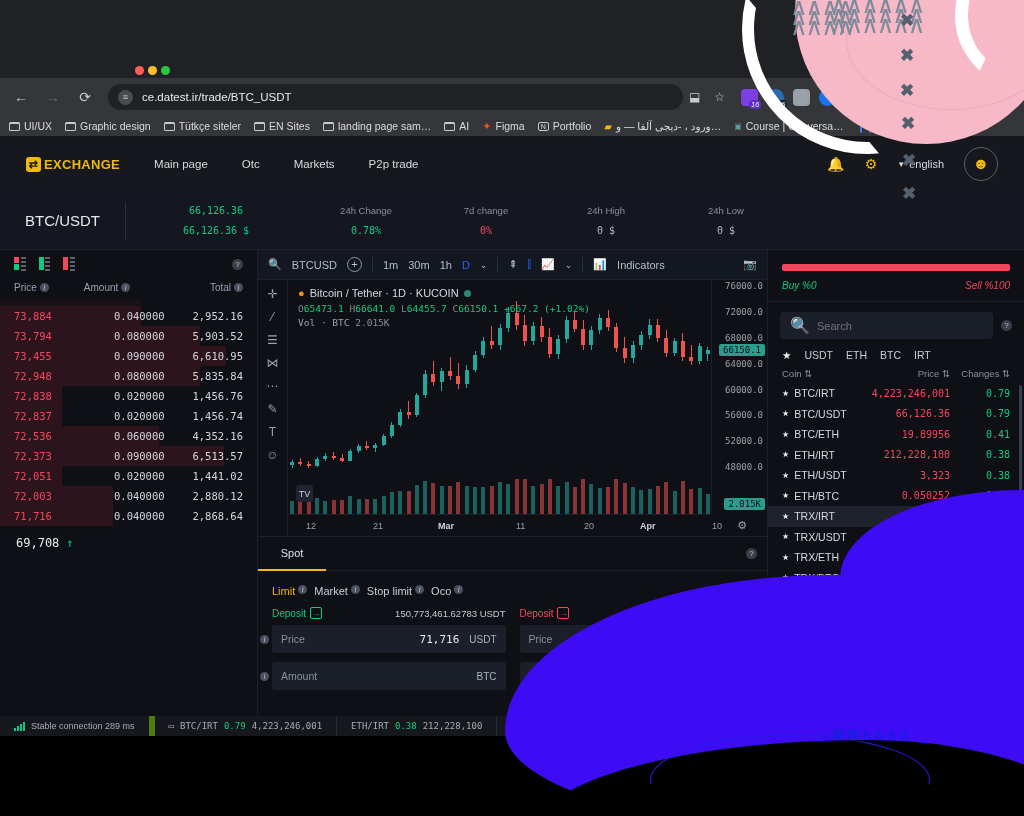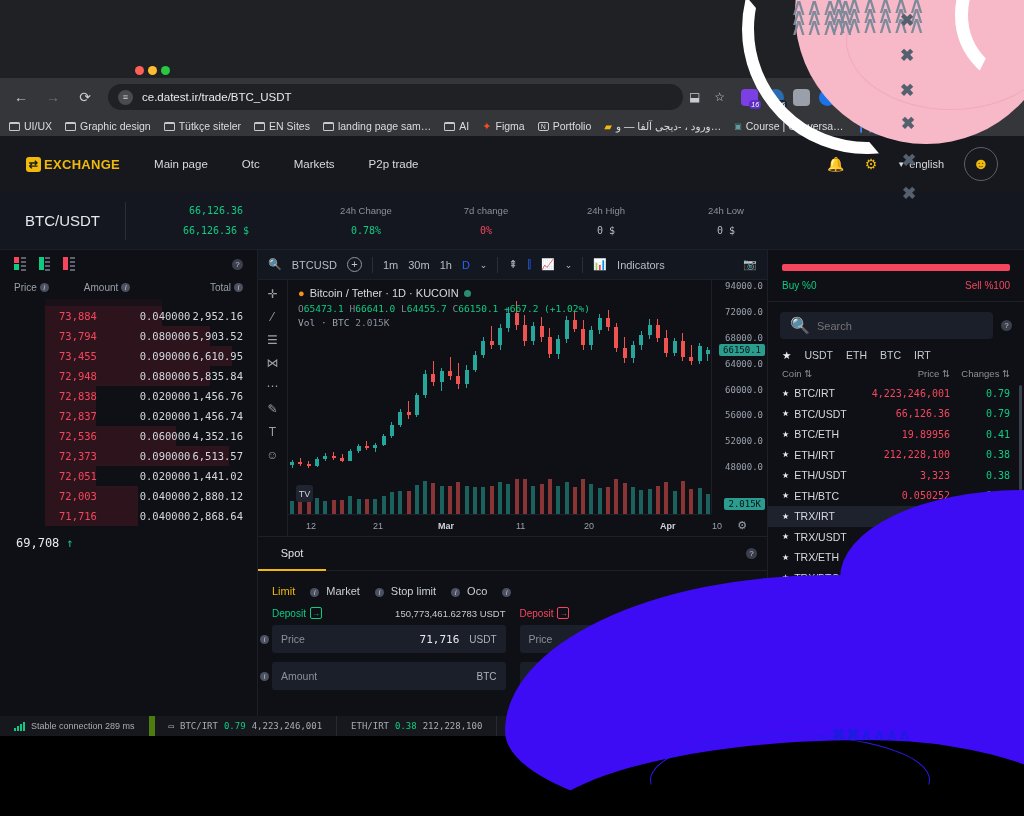--- a/index.html
+++ b/index.html
@@ -62,21 +62,21 @@
   .bk-ico { display:flex; gap:1.5px; align-items:flex-start; }
   .bk-ico i { display:block; width:5px; }
   .bk-col { display:flex; flex-direction:column; gap:1.5px; }
   .qmark { margin-left:auto; width:11px; height:11px; border-radius:50%; background:#3a3f4b; color:#c2c6cd;
            font-size:8px; display:flex;align-items:center;justify-content:center; }
   .book-cols { display:flex; padding:4px 14px 6px; font-size:10px; color:#9aa0aa; }
   .book-cols span { display:flex; align-items:center; gap:3px; }
   .ii { width:9px;height:9px;border-radius:50%;background:#4b5160;color:#cfd3da;font-size:6.5px;
         display:inline-flex;align-items:center;justify-content:center; }
   .row { position:relative; height:20px; display:flex; align-items:center; font-size:10.5px;
-         font-family:"DejaVu Sans Mono", monospace; padding:0 14px;margin-left:45px; }
+         font-family:"DejaVu Sans Mono", monospace; padding:0 14px; }
   .row .bar { position:absolute; left:0; top:0; bottom:0; background:#3a1620; opacity:.72; }
   .row .p { position:relative; width:78px; color:#f6465d; }
   .row .a { position:relative; flex:1; text-align:left; color:#d4d7dd; padding-left:22px;}
   .row .t { position:relative; width:70px; text-align:right; color:#d4d7dd; }
   .row.clip { opacity:.35; }
   .mid { display:flex; align-items:center; gap:7px; padding:10px 16px; font-size:12px;
          font-family:"DejaVu Sans Mono", monospace; color:#e9ecef; }
 
   
   .center { width:510px; background:#0e1015; display:flex; flex-direction:column; border-right:1px solid #1d2029;}
@@ -115,40 +115,40 @@
   .volb { position:absolute; width:4px; bottom:0; opacity:.55; }
 
   
   .spot { height:180px; border-top:1px solid #1d2029; background:#0e1015; position:relative;}
   .spot-tabrow { height:34px; border-bottom:1px solid #1d2029; display:flex; align-items:center; }
   .spot-tab { width:68px; height:34px; display:flex;align-items:center;justify-content:center; font-size:11px;
               color:#dfe2e7; border-bottom:2px solid #f0b90b; }
   .spot-q { margin-left:auto; margin-right:10px; width:11px;height:11px;border-radius:50%;background:#3a3f4b;
             color:#c2c6cd;font-size:8px;display:flex;align-items:center;justify-content:center;}
   .ordertypes { display:flex; align-items:center; gap:7px; padding:14px 14px 10px; font-size:11px; color:#c9ced6;}
-  .ordertypes .ot { display:flex; align-items:flex-end; gap:15px; }
+  .ordertypes .ot { display:flex; align-items:flex-start; gap:3px; }
   .ordertypes .ot.active { color:#f0b90b; }
   .forms { display:flex; gap:14px; padding:0 14px; }
   .fcol { flex:1; }
   .frow1 { display:flex; align-items:center; justify-content:space-between; font-size:10px; margin-bottom:6px;}
   .dep { display:flex; align-items:center; gap:4px; }
   .dep .bx { width:12px;height:12px;border:1px solid currentColor; border-radius:2px; display:flex;
              align-items:center;justify-content:center; font-size:8px; }
   .bal { color:#c6cad1; font-size:9.5px; }
   .inp { height:28px; background:#1b1f29; border-radius:3px; display:flex; align-items:center;
          padding:0 9px; margin-bottom:9px; position:relative; }
   .inp .lb { font-size:10.5px; color:#8b9099; }
   .inp .val { margin-left:auto; font-size:11px; color:#e6e9ee; font-family:"DejaVu Sans Mono", monospace; }
   .inp .unit { font-size:10px; color:#aeb3bc; margin-left:10px; }
   .inp-i { position:absolute; left:-12px; width:9px;height:9px;border-radius:50%;background:#4b5160;color:#cfd3da;
            font-size:6.5px; display:flex;align-items:center;justify-content:center;}
 
   
   .right { width:256px; background:#0e1015; display:flex; flex-direction:column; }
-  .bs-wrap { padding:14px 14px 10px; }
+  .bs-wrap { padding:14px 14px 10px;font-style:italic; }
   .bs-bar { height:7px; border-radius:2px; background:#f6465d; }
   .bs-lbl { display:flex; justify-content:space-between; font-size:10px; margin-top:9px; }
   .search-wrap { padding:10px 12px 6px; display:flex; align-items:center; gap:8px; border-top:1px solid #1d2029;}
   .search { flex:1; height:27px; background:#1b1f29; border-radius:4px; display:flex; align-items:center;
             gap:7px; padding:0 10px; }
   .search input { background:transparent; border:0; outline:none; color:#9aa0aa; font-size:11px; width:100%;
                   font-family:"Liberation Sans", sans-serif; }
   .mk-tabs { display:flex; align-items:center; gap:13px; padding:4px 14px 4px; font-size:10.5px; color:#c9ced6; }
   .mk-cols { display:flex; padding:3px 14px 4px; font-size:9.5px; color:#8b9099; }
   .mk-cols .c1 { width:86px; } .mk-cols .c2 { flex:1; text-align:right; } .mk-cols .c3 { width:60px; text-align:right; }
@@ -717,38 +717,38 @@
               <b>C</b><span>66150.1</span>
               <span>+667.2 (+1.02%)</span>
             </div>
             <div class="cl-vol">
               <em>Vol · BTC</em>
               <span>2.015K</span>
             </div>
           </div>
 
           <div class="price-axis" id="price-axis">
-              <div class="pa-tick" style="top: 1.45161px;">94000.0</div>
+              <div class="pa-tick" style="top: 1.45161px;">76000.0</div>
               <div class="pa-tick" style="top: 27.2581px;">72000.0</div>
               <div class="pa-tick" style="top: 53.0645px;">68000.0</div>
               <div class="pa-tick" style="top: 78.871px;">64000.0</div>
               <div class="pa-tick" style="top: 104.677px;">60000.0</div>
               <div class="pa-tick" style="top: 130.484px;">56000.0</div>
               <div class="pa-tick" style="top: 156.29px;">52000.0</div>
               <div class="pa-tick" style="top: 182.097px;">48000.0</div>
               <div class="pa-badge" style="top: 63.9994px;">66150.1</div>
               <div class="pa-badge" style="bottom: 4px;">2.015K</div>
             </div>
           <div class="time-axis" id="time-axis">
               <div class="ta-tick" style="left: 18px;">12</div>
               <div class="ta-tick" style="left: 85px;">21</div>
               <div class="ta-tick bold" style="left: 150px;">Mar</div>
               <div class="ta-tick" style="left: 228px;">11</div>
               <div class="ta-tick" style="left: 296px;">20</div>
-              <div class="ta-tick bold" style="left: 372px;">Apr</div>
+              <div class="ta-tick bold" style="left: 352px;">Apr</div>
               <div class="ta-tick" style="left: 424px;">10</div>
             </div>
           <div class="tv-badge">TV</div>
           <div class="gear-br">⚙</div>
         </div>
 
         <div class="spot">
           <div class="spot-tabrow">
             <div class="spot-tab">Spot</div>
             <span class="spot-q">?</span>

